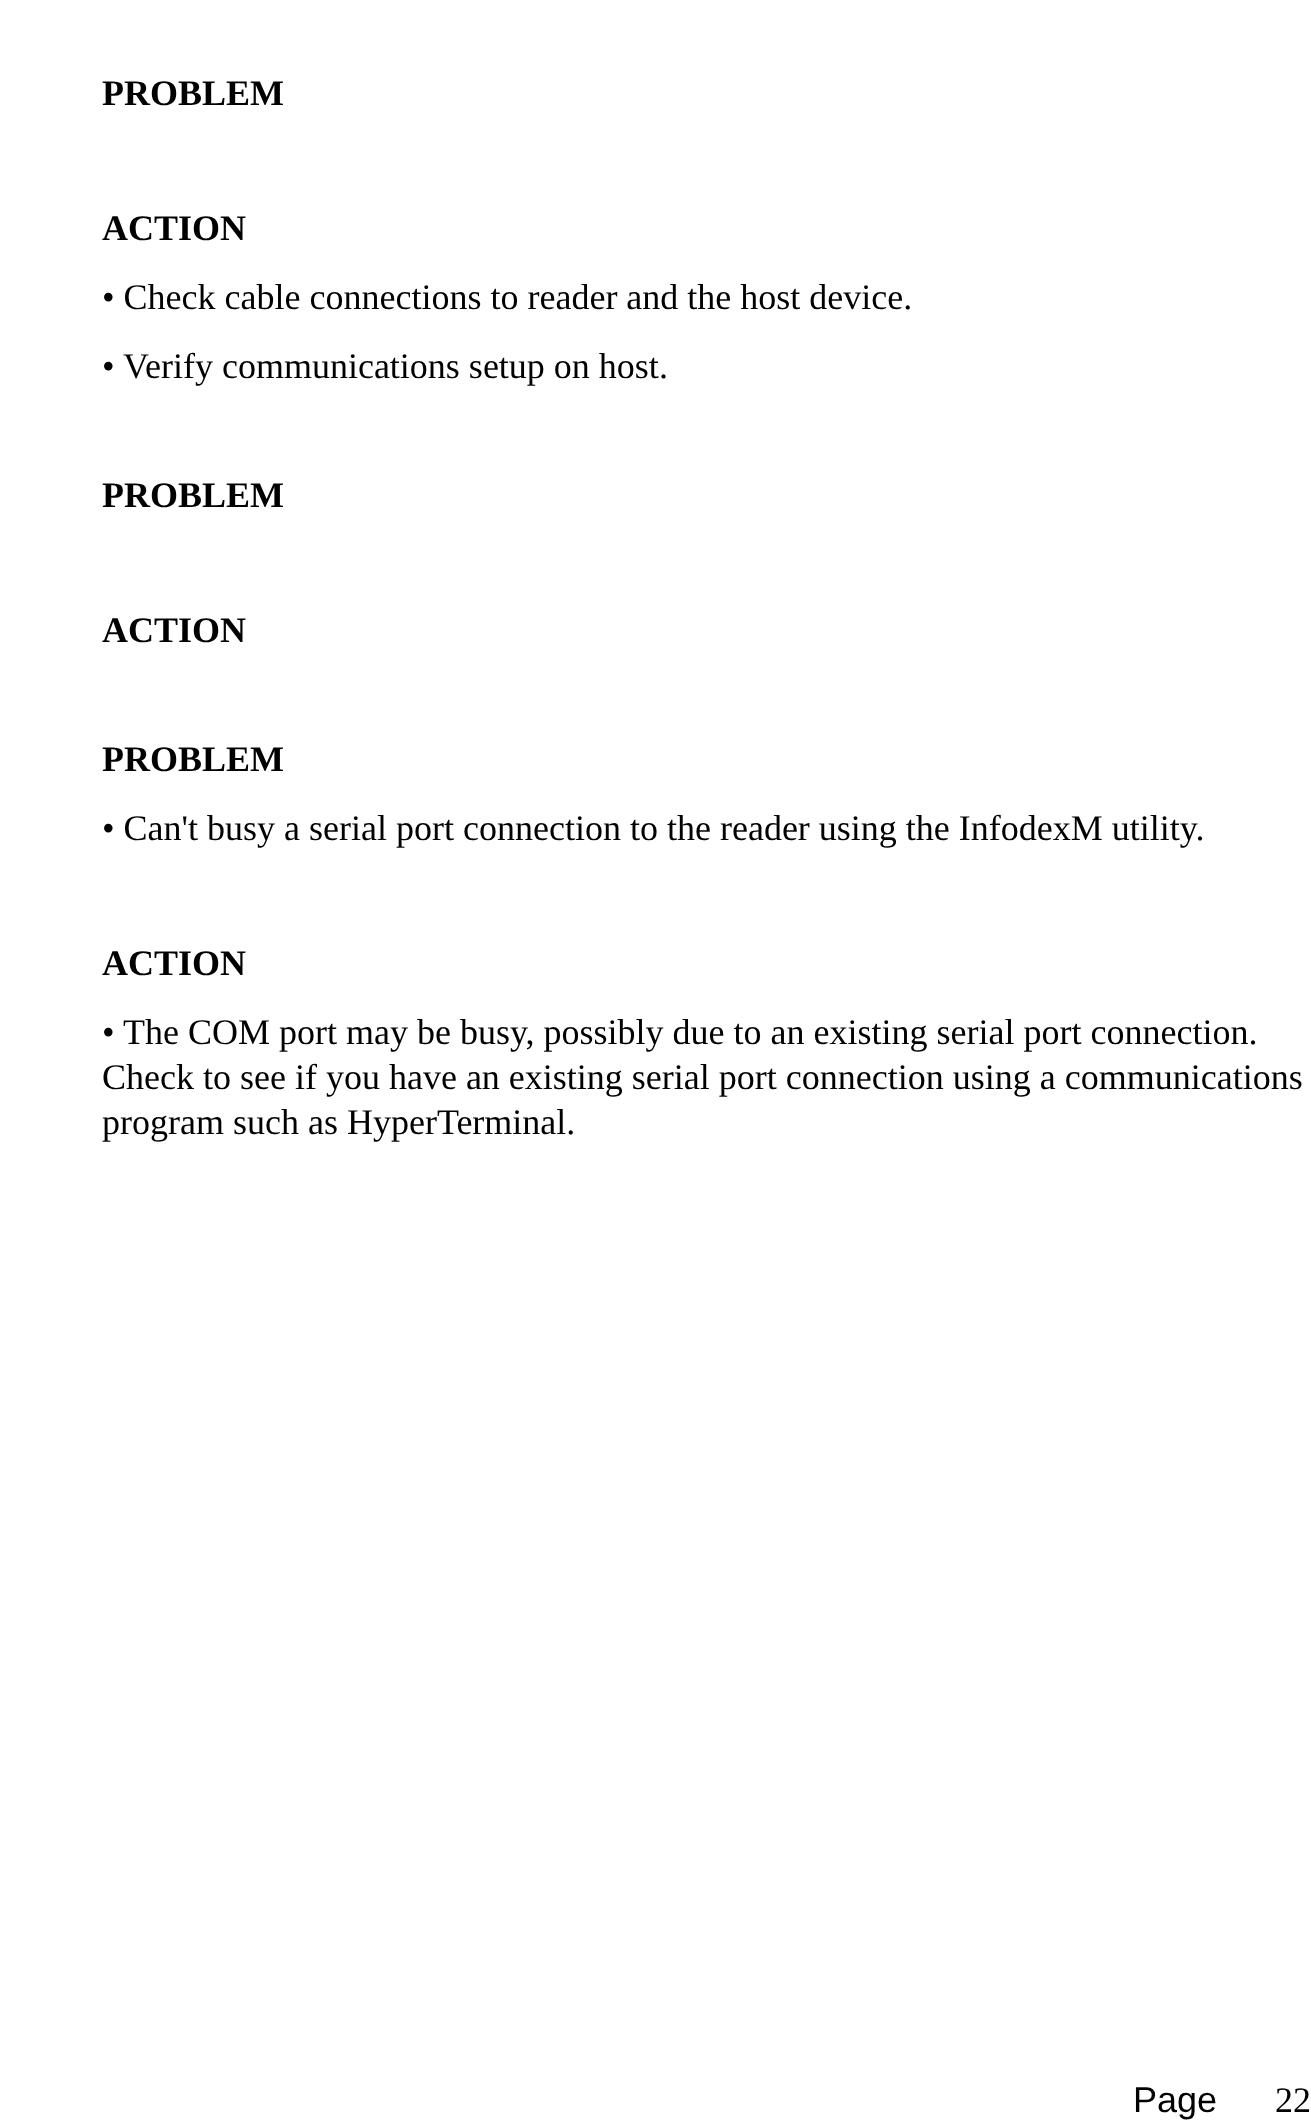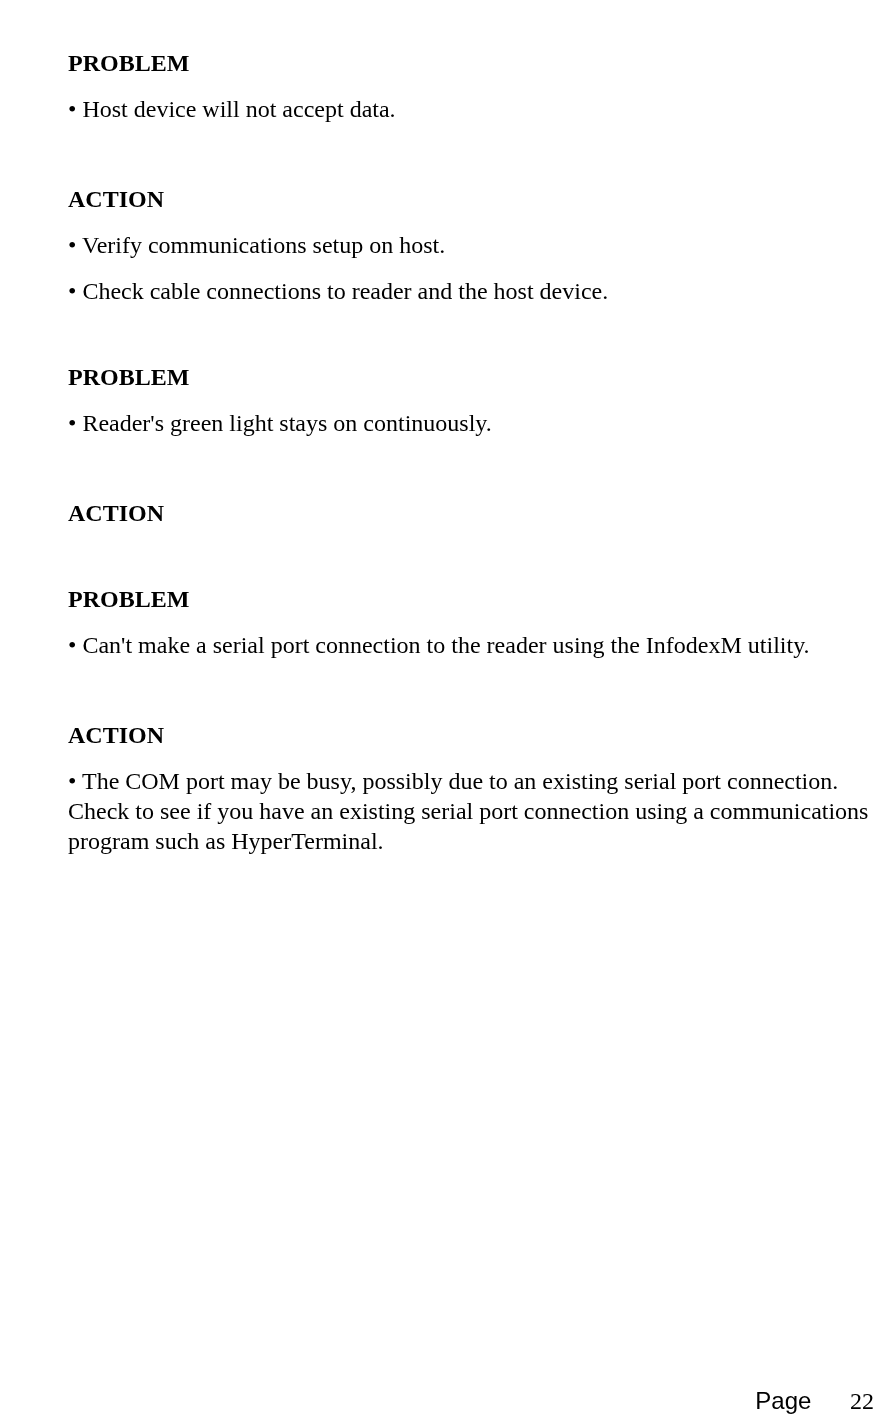--- a/index.html
+++ b/index.html
@@ -43,37 +43,35 @@
     }
     .spacer {
       height: 28px;
     }
   </style>
 </head>
 <body>
 
 <div class="section">
   <div class="heading">PROBLEM</div>
-  <div class="item">• Host device will not accept data.</div>
   <div class="spacer"></div>
   <div class="heading">ACTION</div>
+  <div class="item">• Check cable connections to reader and the host device.</div>
   <div class="item">• Verify communications setup on host.</div>
-  <div class="item">• Check cable connections to reader and the host device.</div>
 </div>
 
 <div class="section">
   <div class="heading">PROBLEM</div>
-  <div class="item">• Reader's green light stays on continuously.</div>
   <div class="spacer"></div>
   <div class="heading">ACTION</div>
 </div>
 
 <div class="section">
   <div class="heading">PROBLEM</div>
-  <div class="item">• Can't make a serial port connection to the reader using the InfodexM utility.</div>
+  <div class="item">• Can't busy a serial port connection to the reader using the InfodexM utility.</div>
   <div class="spacer"></div>
   <div class="heading">ACTION</div>
   <div class="item">• The COM port may be busy, possibly due to an existing serial port connection. Check to see if you have an existing serial port connection using a communications program such as HyperTerminal.</div>
 </div>
 
 <div class="footer">
   <span class="page-label">Page </span><span class="page-number">22</span>
 </div>
 
 </body></html>

